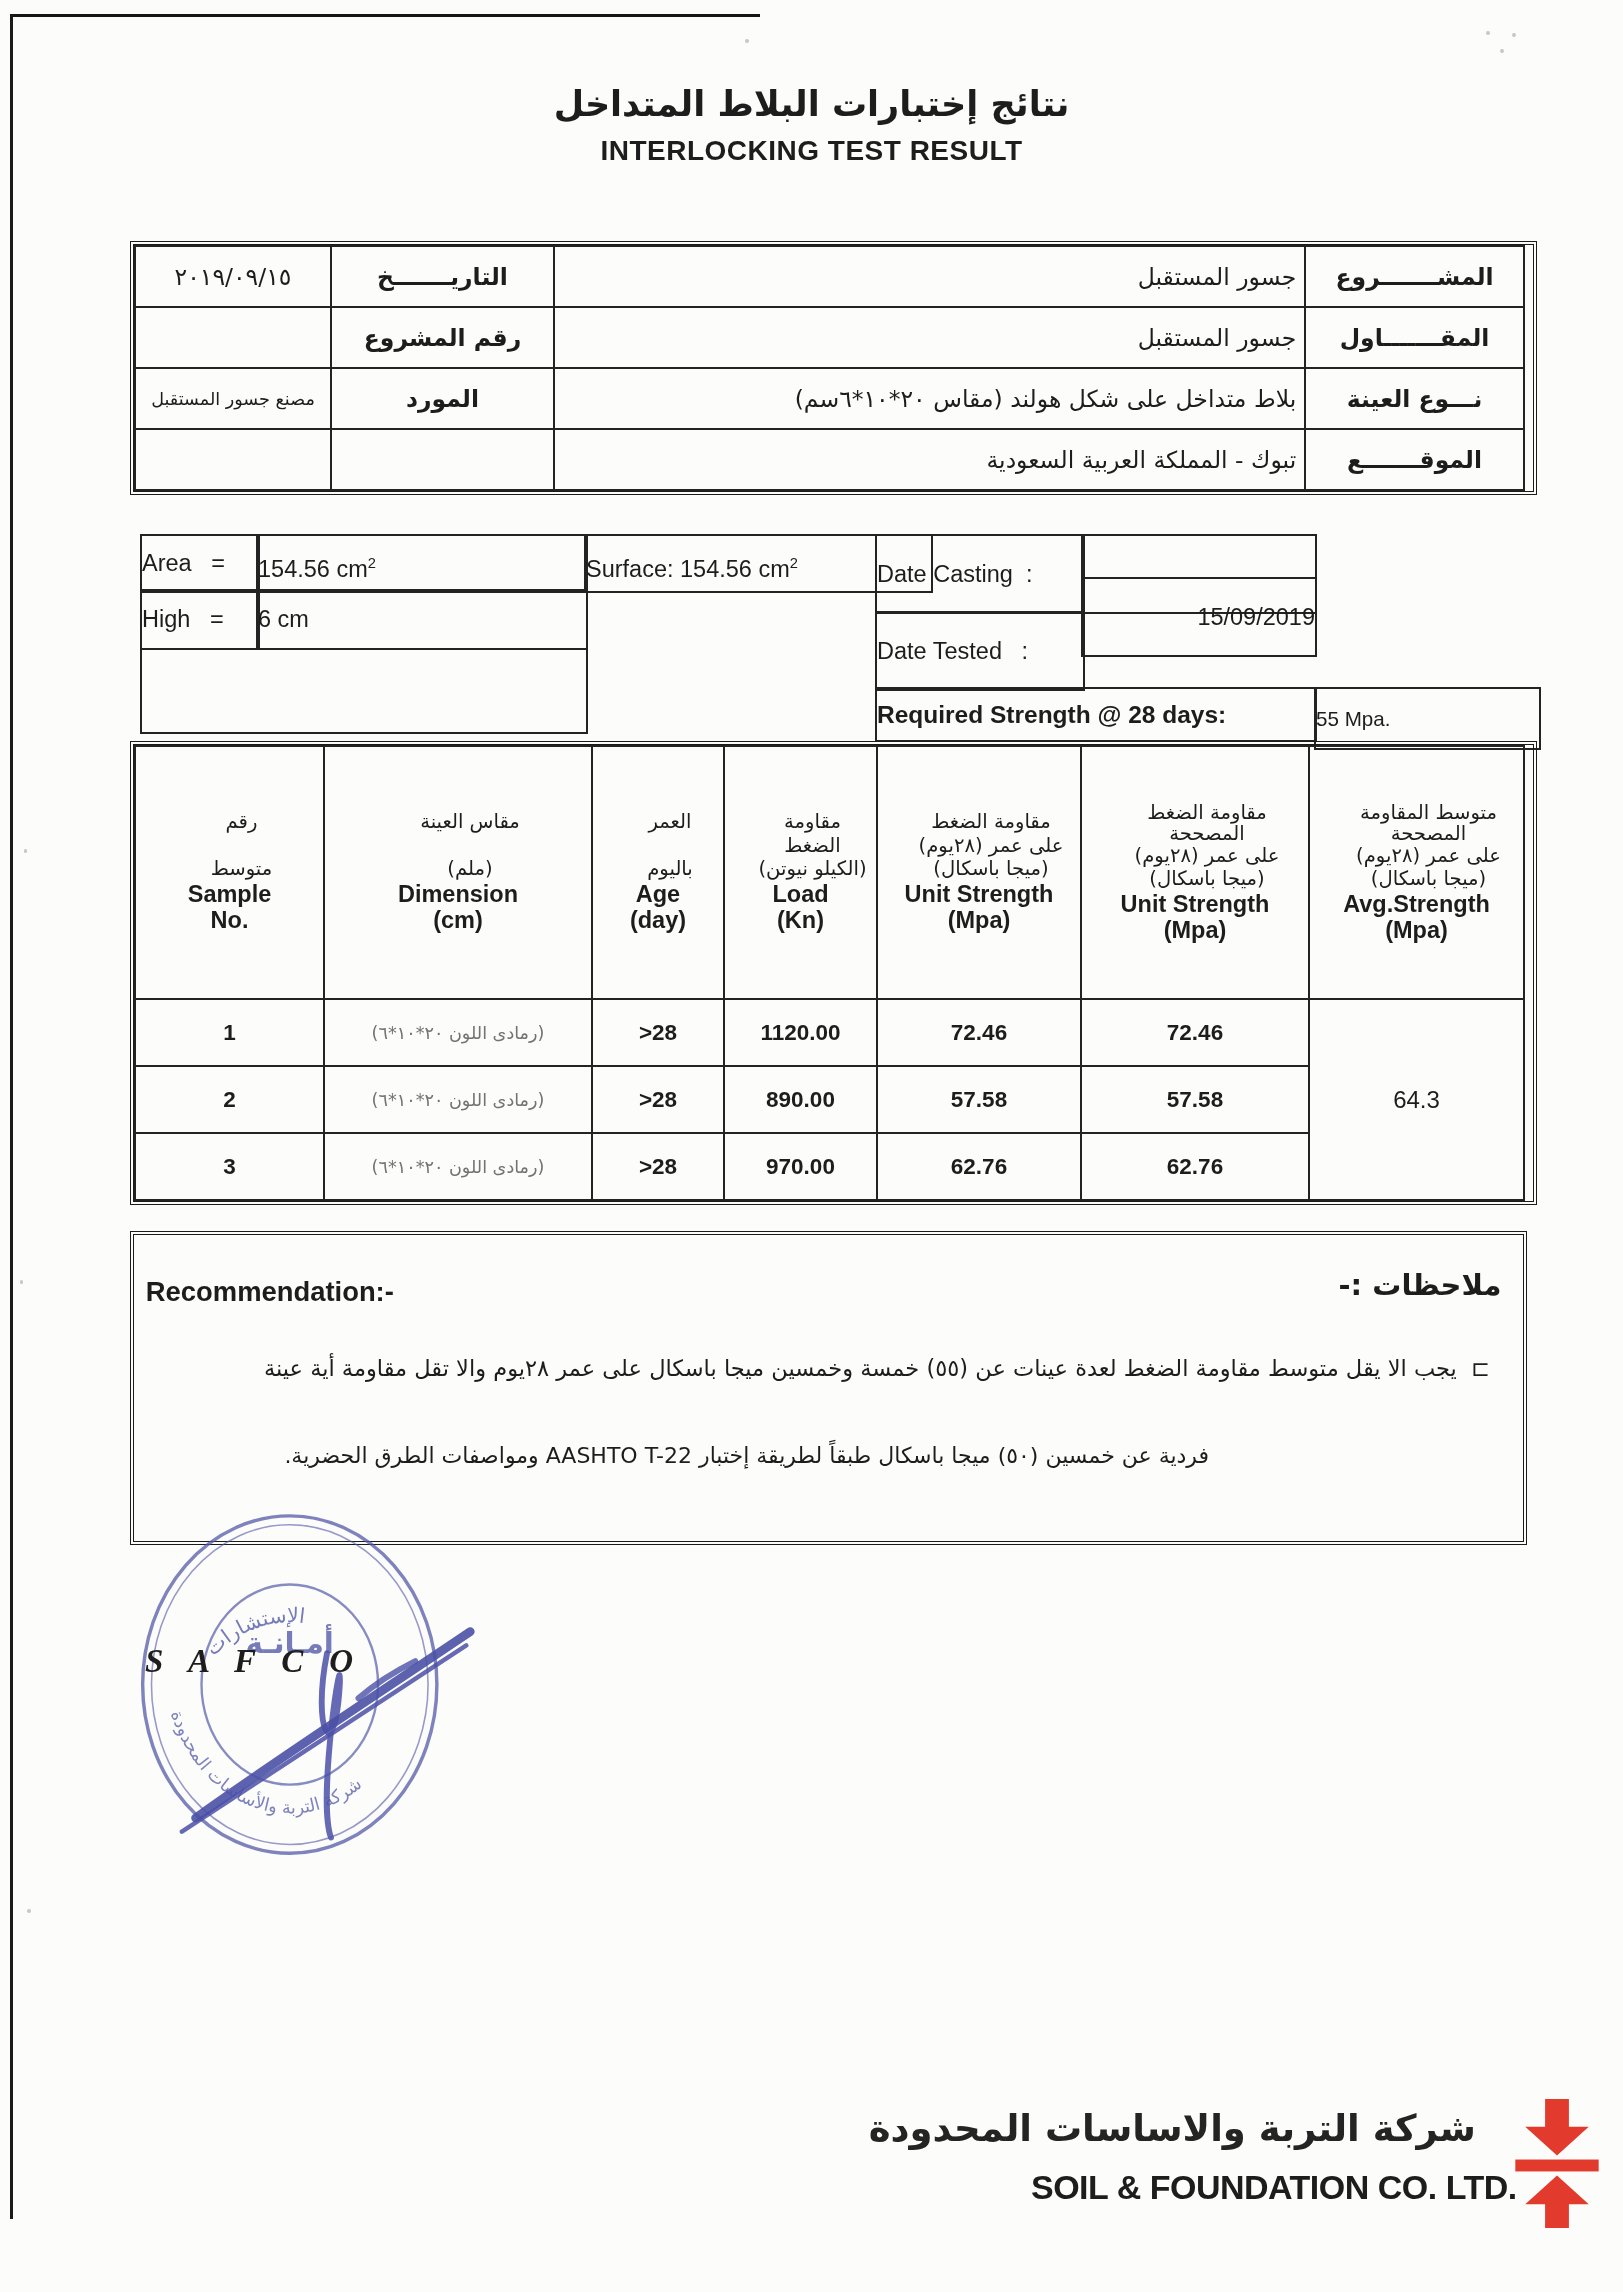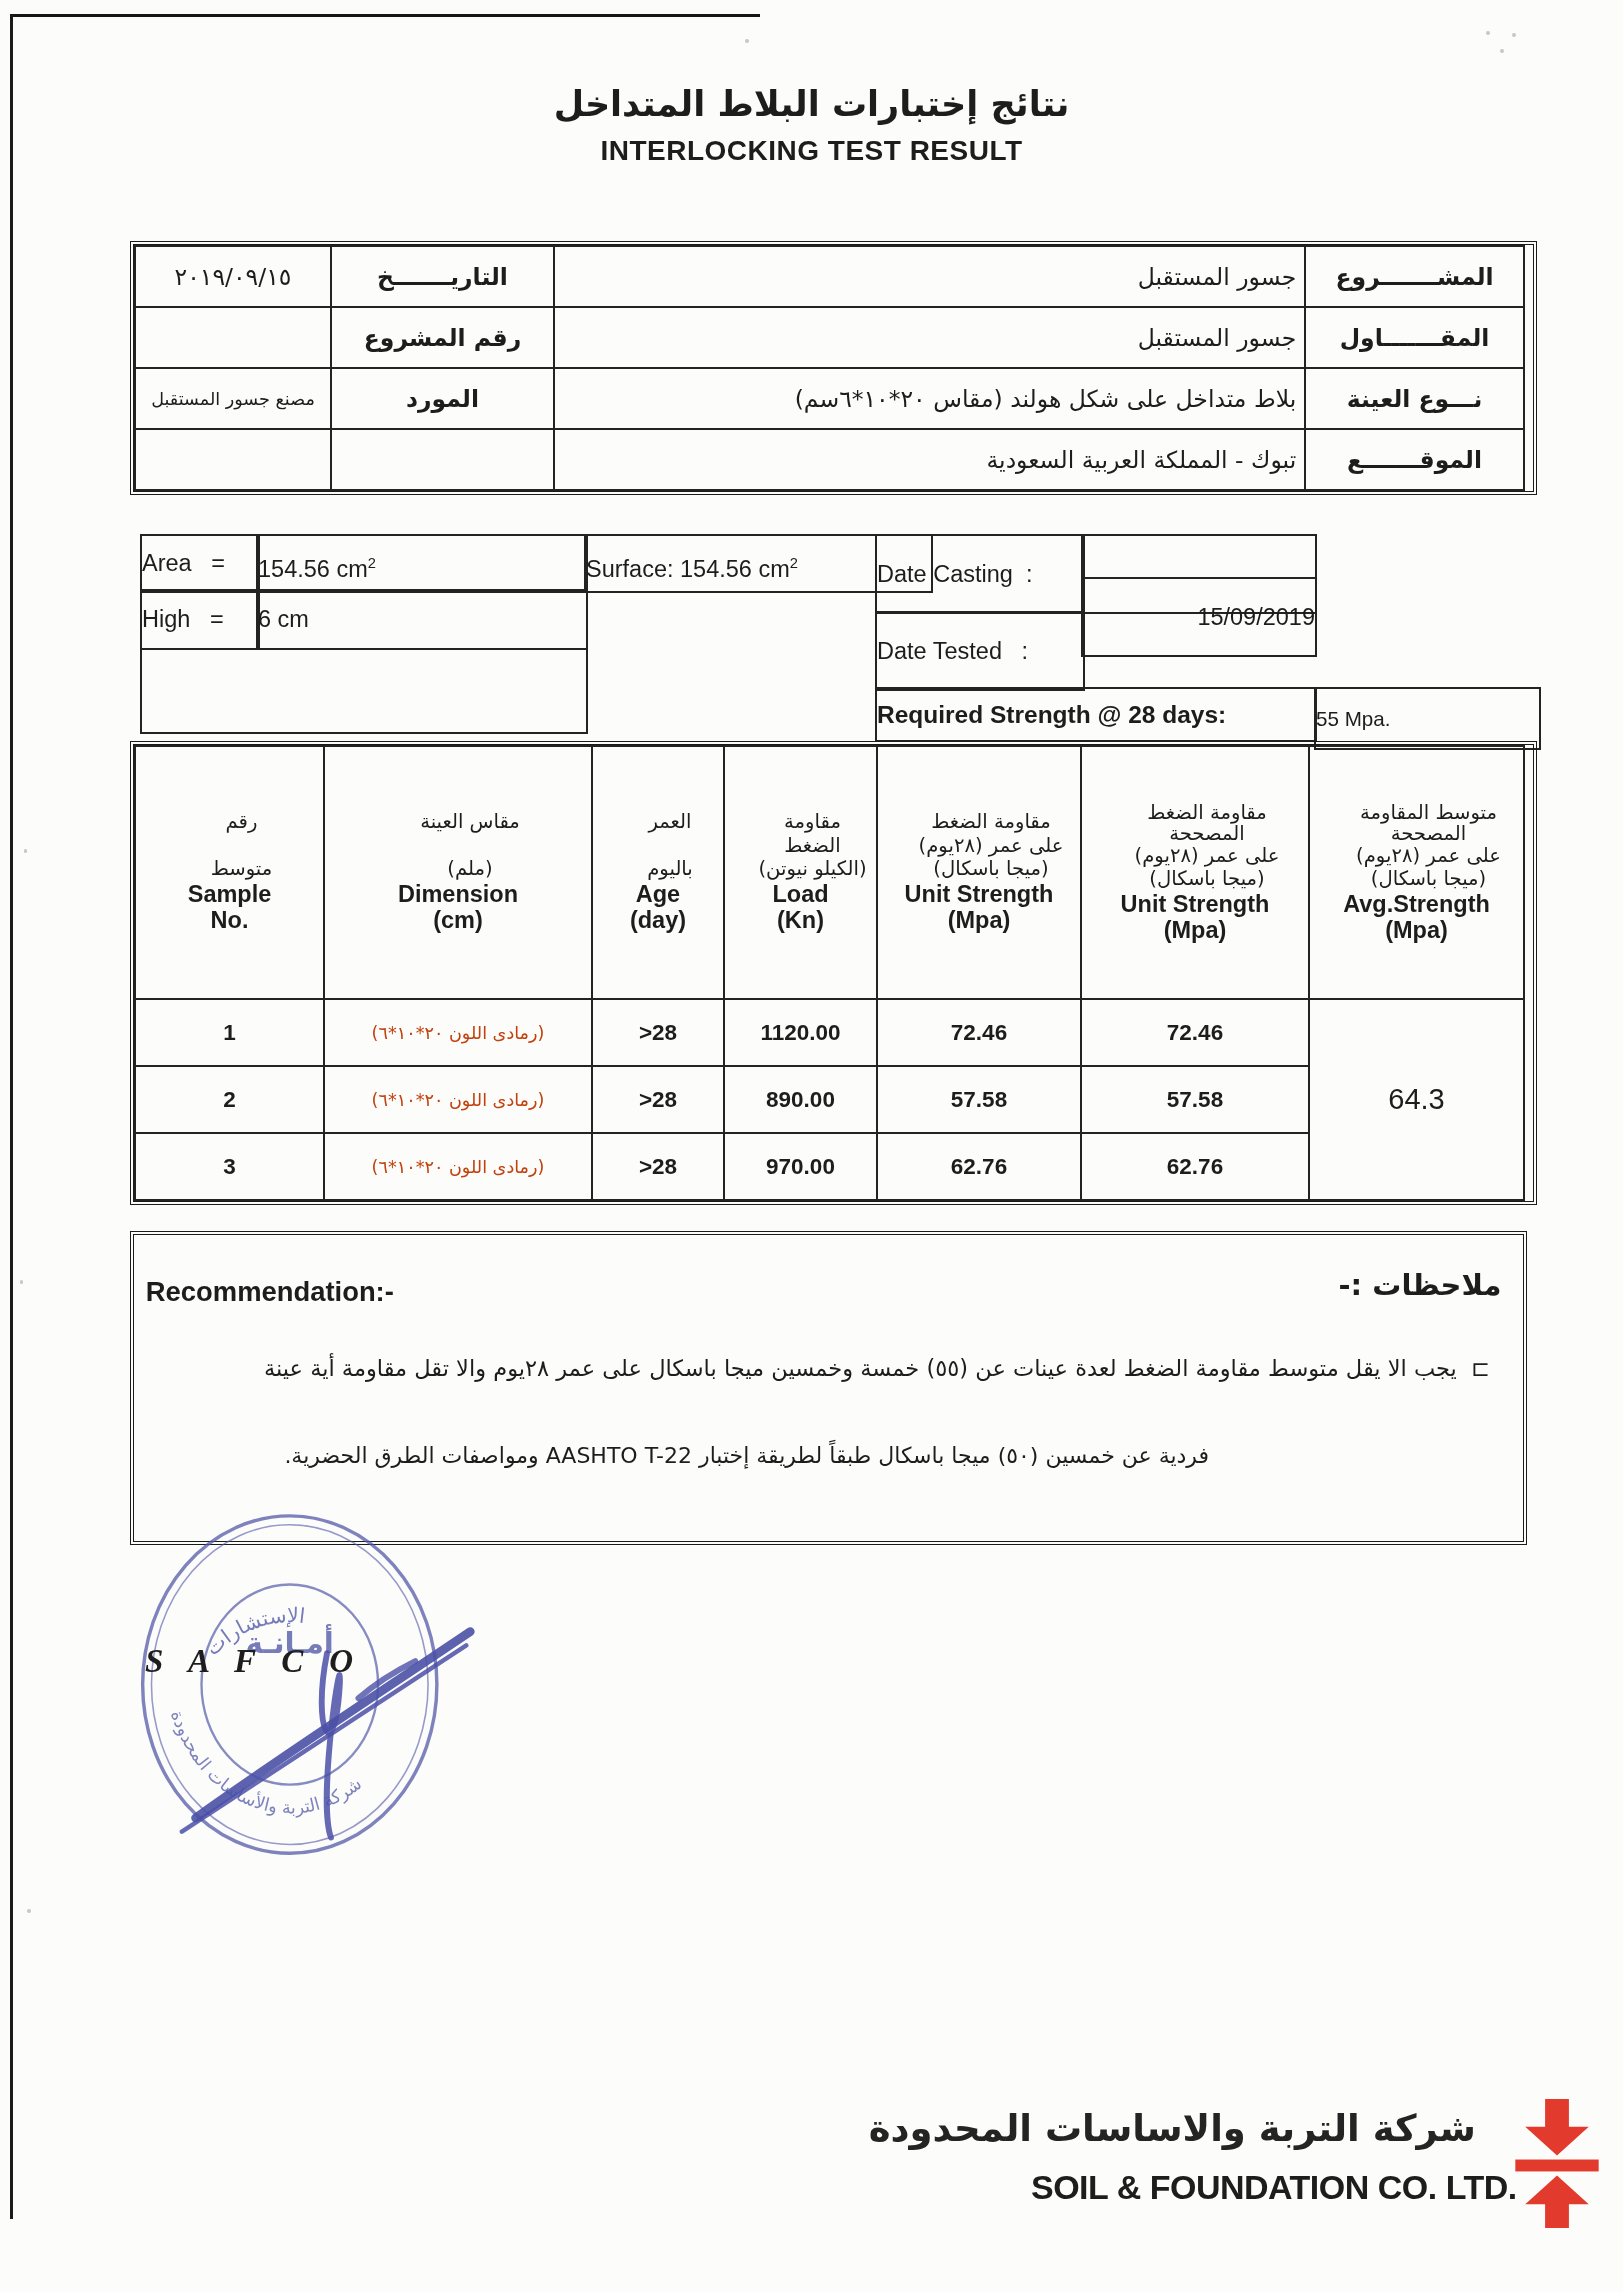--- a/index.html
+++ b/index.html
@@ -29,22 +29,22 @@
   .cell .lab{white-space:pre;}
   sup{font-size:14.7px;}
   
   .res-tbl td{text-align:center;vertical-align:middle;}
   .res-head{height:253px;}
   .res-head .stack{display:flex;flex-direction:column;justify-content:space-evenly;height:100%;align-items:center;}
   .res-head .stack span{display:block;min-height:23.5px;line-height:1.1;}
   .res-ar{font-family:"DejaVu Sans",sans-serif;font-size:19.6px;direction:rtl;margin-left:24px;}
   .res-en{font-size:23.5px;font-weight:bold;}
   .res-row{height:67px;font-size:22.5px;font-weight:bold;}
-  .dim-cell{font-size:17.6px;font-weight:normal;color:#c2410c;}
-  .avg-cell{font-size:29px;font-weight:normal;}
+  .dim-cell{font-size:17.6px;font-weight:normal;color:#737373;}
+  .avg-cell{font-size:24px;font-weight:normal;}
   
   .rec-label-en{left:11.8px;top:41px;font-size:27.4px;font-weight:bold;}
   .rec-label-ar{right:21.6px;top:33px;font-size:29px;font-weight:bold;}
   .rec-line1{right:33px;top:120px;font-size:22.5px;}
   .rec-line2{right:314px;top:208px;font-size:22px;}
   
   .sig-word{font-family:"Liberation Serif","DejaVu Serif",serif;font-style:italic;font-weight:600;font-size:32px;letter-spacing:2px;}
   .safco{left:145px;top:1643px;font-family:"Liberation Serif","DejaVu Serif",serif;font-style:italic;
          font-weight:bold;font-size:33px;letter-spacing:8.8px;z-index:7;}
   

